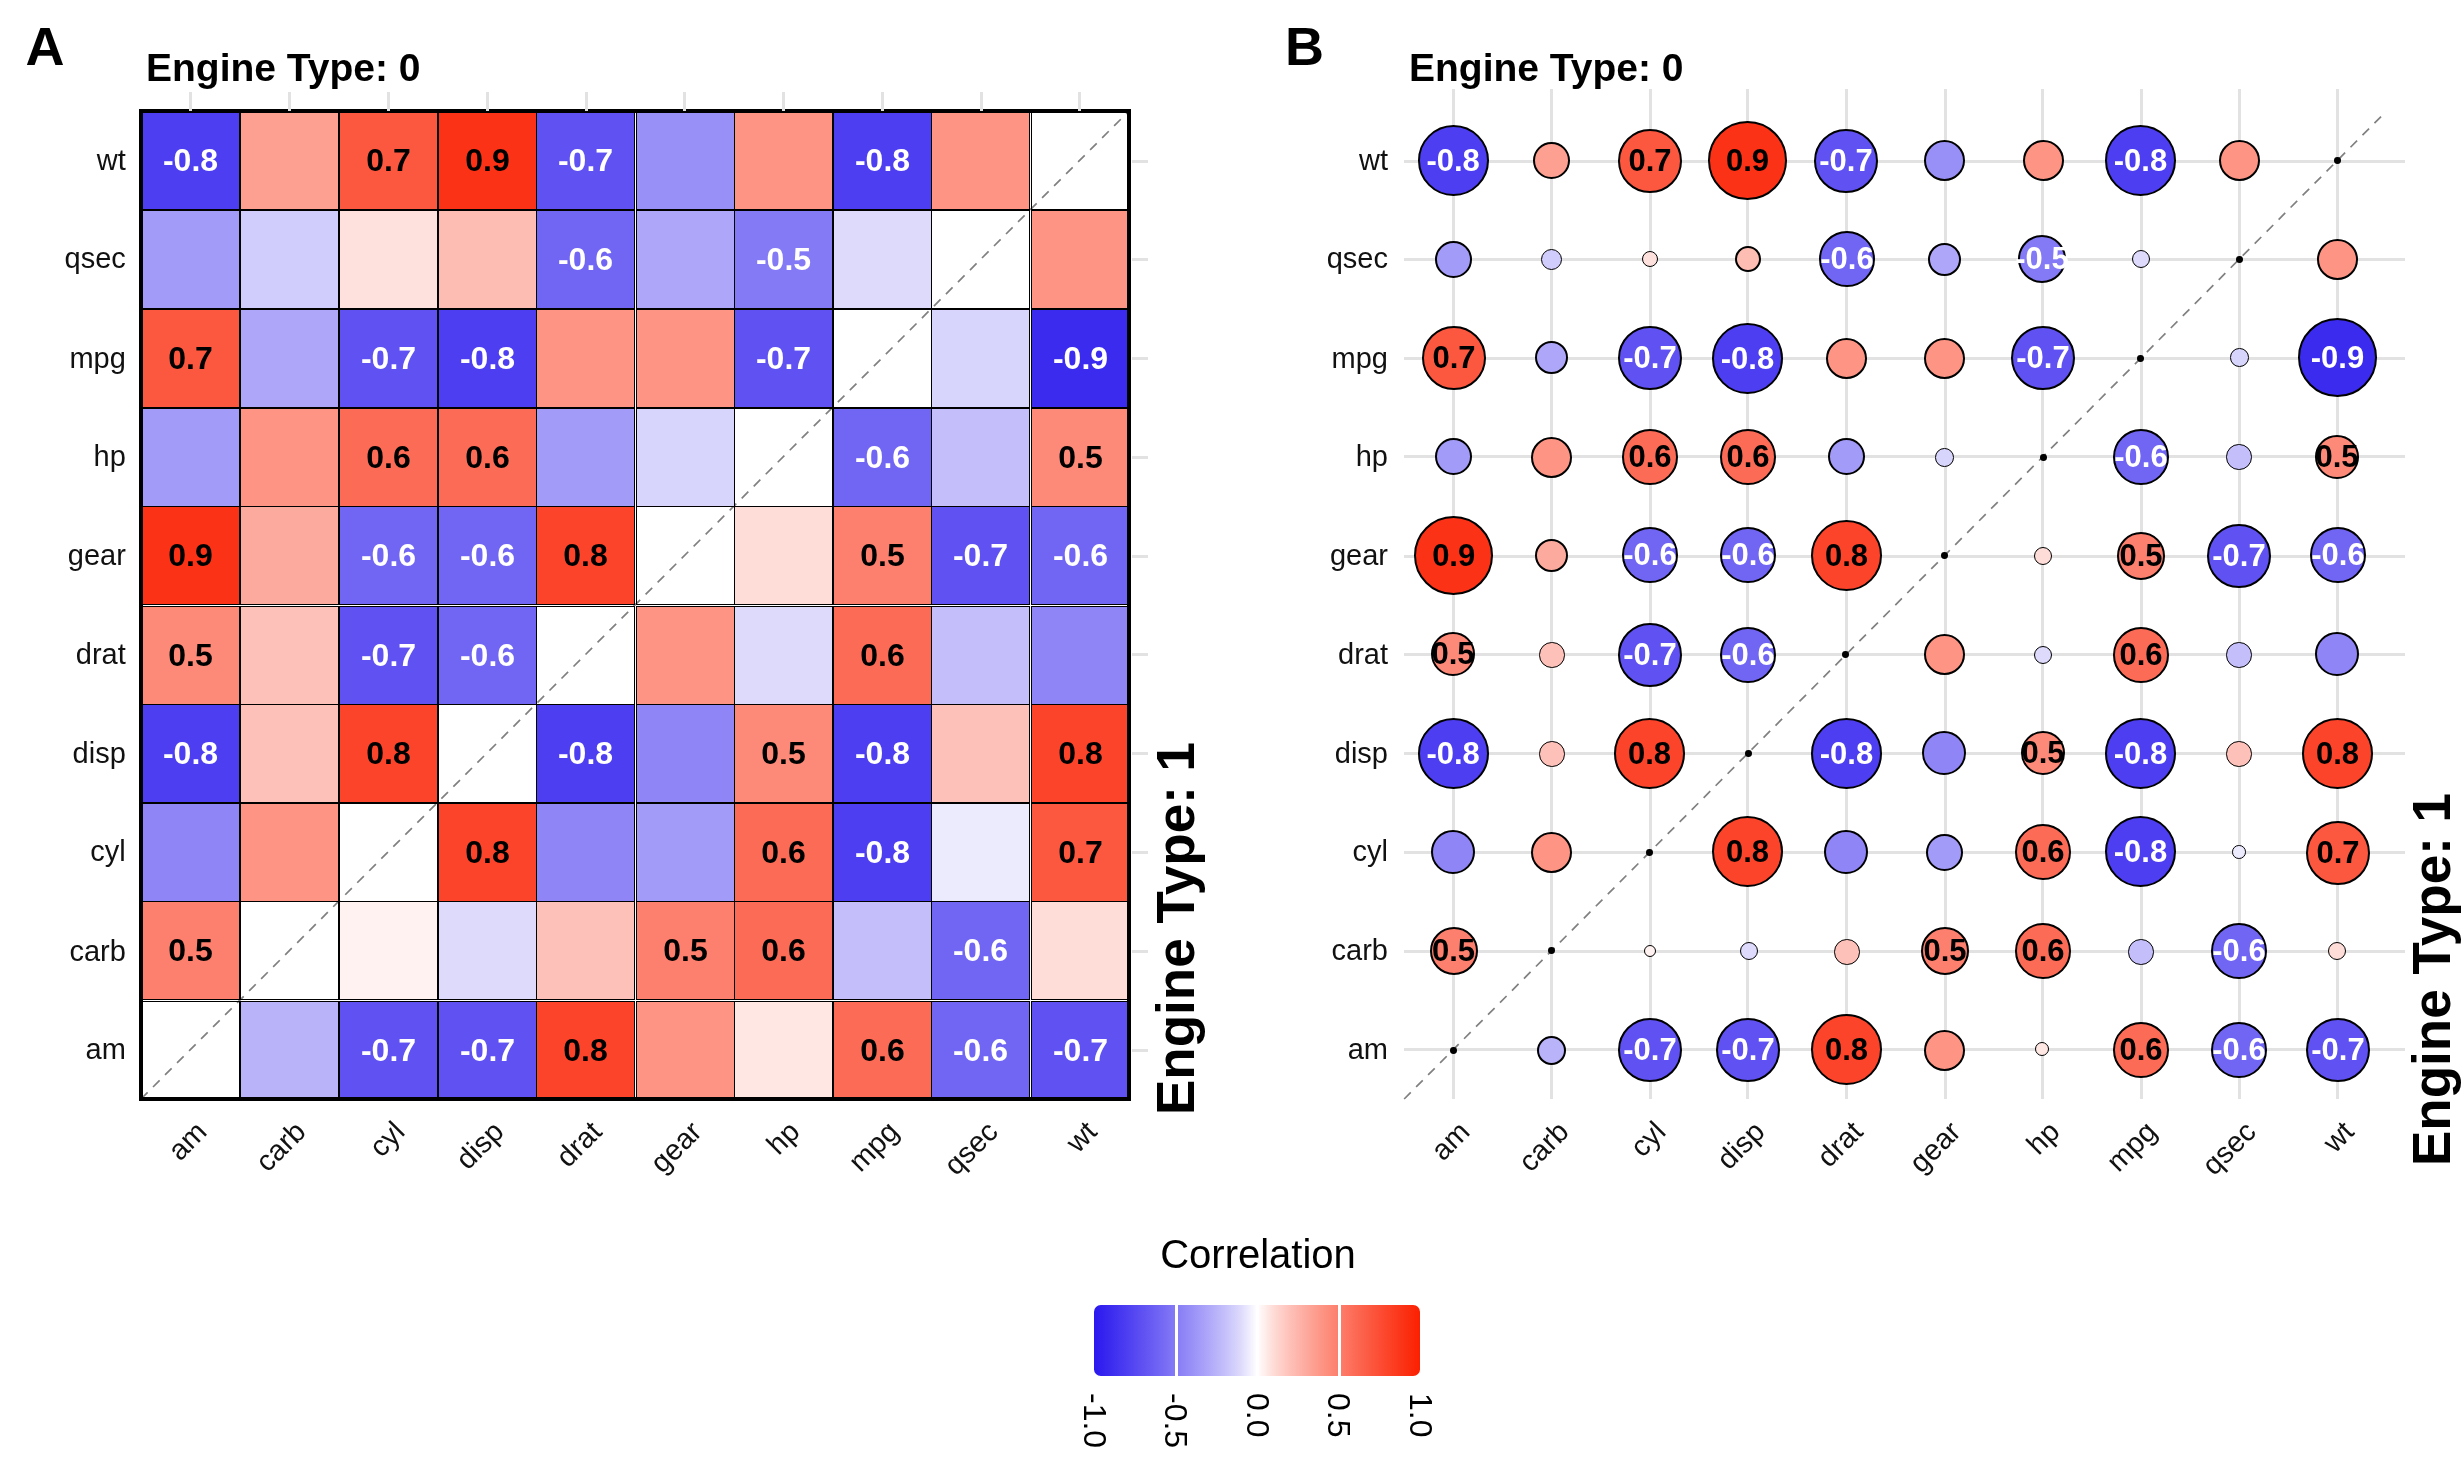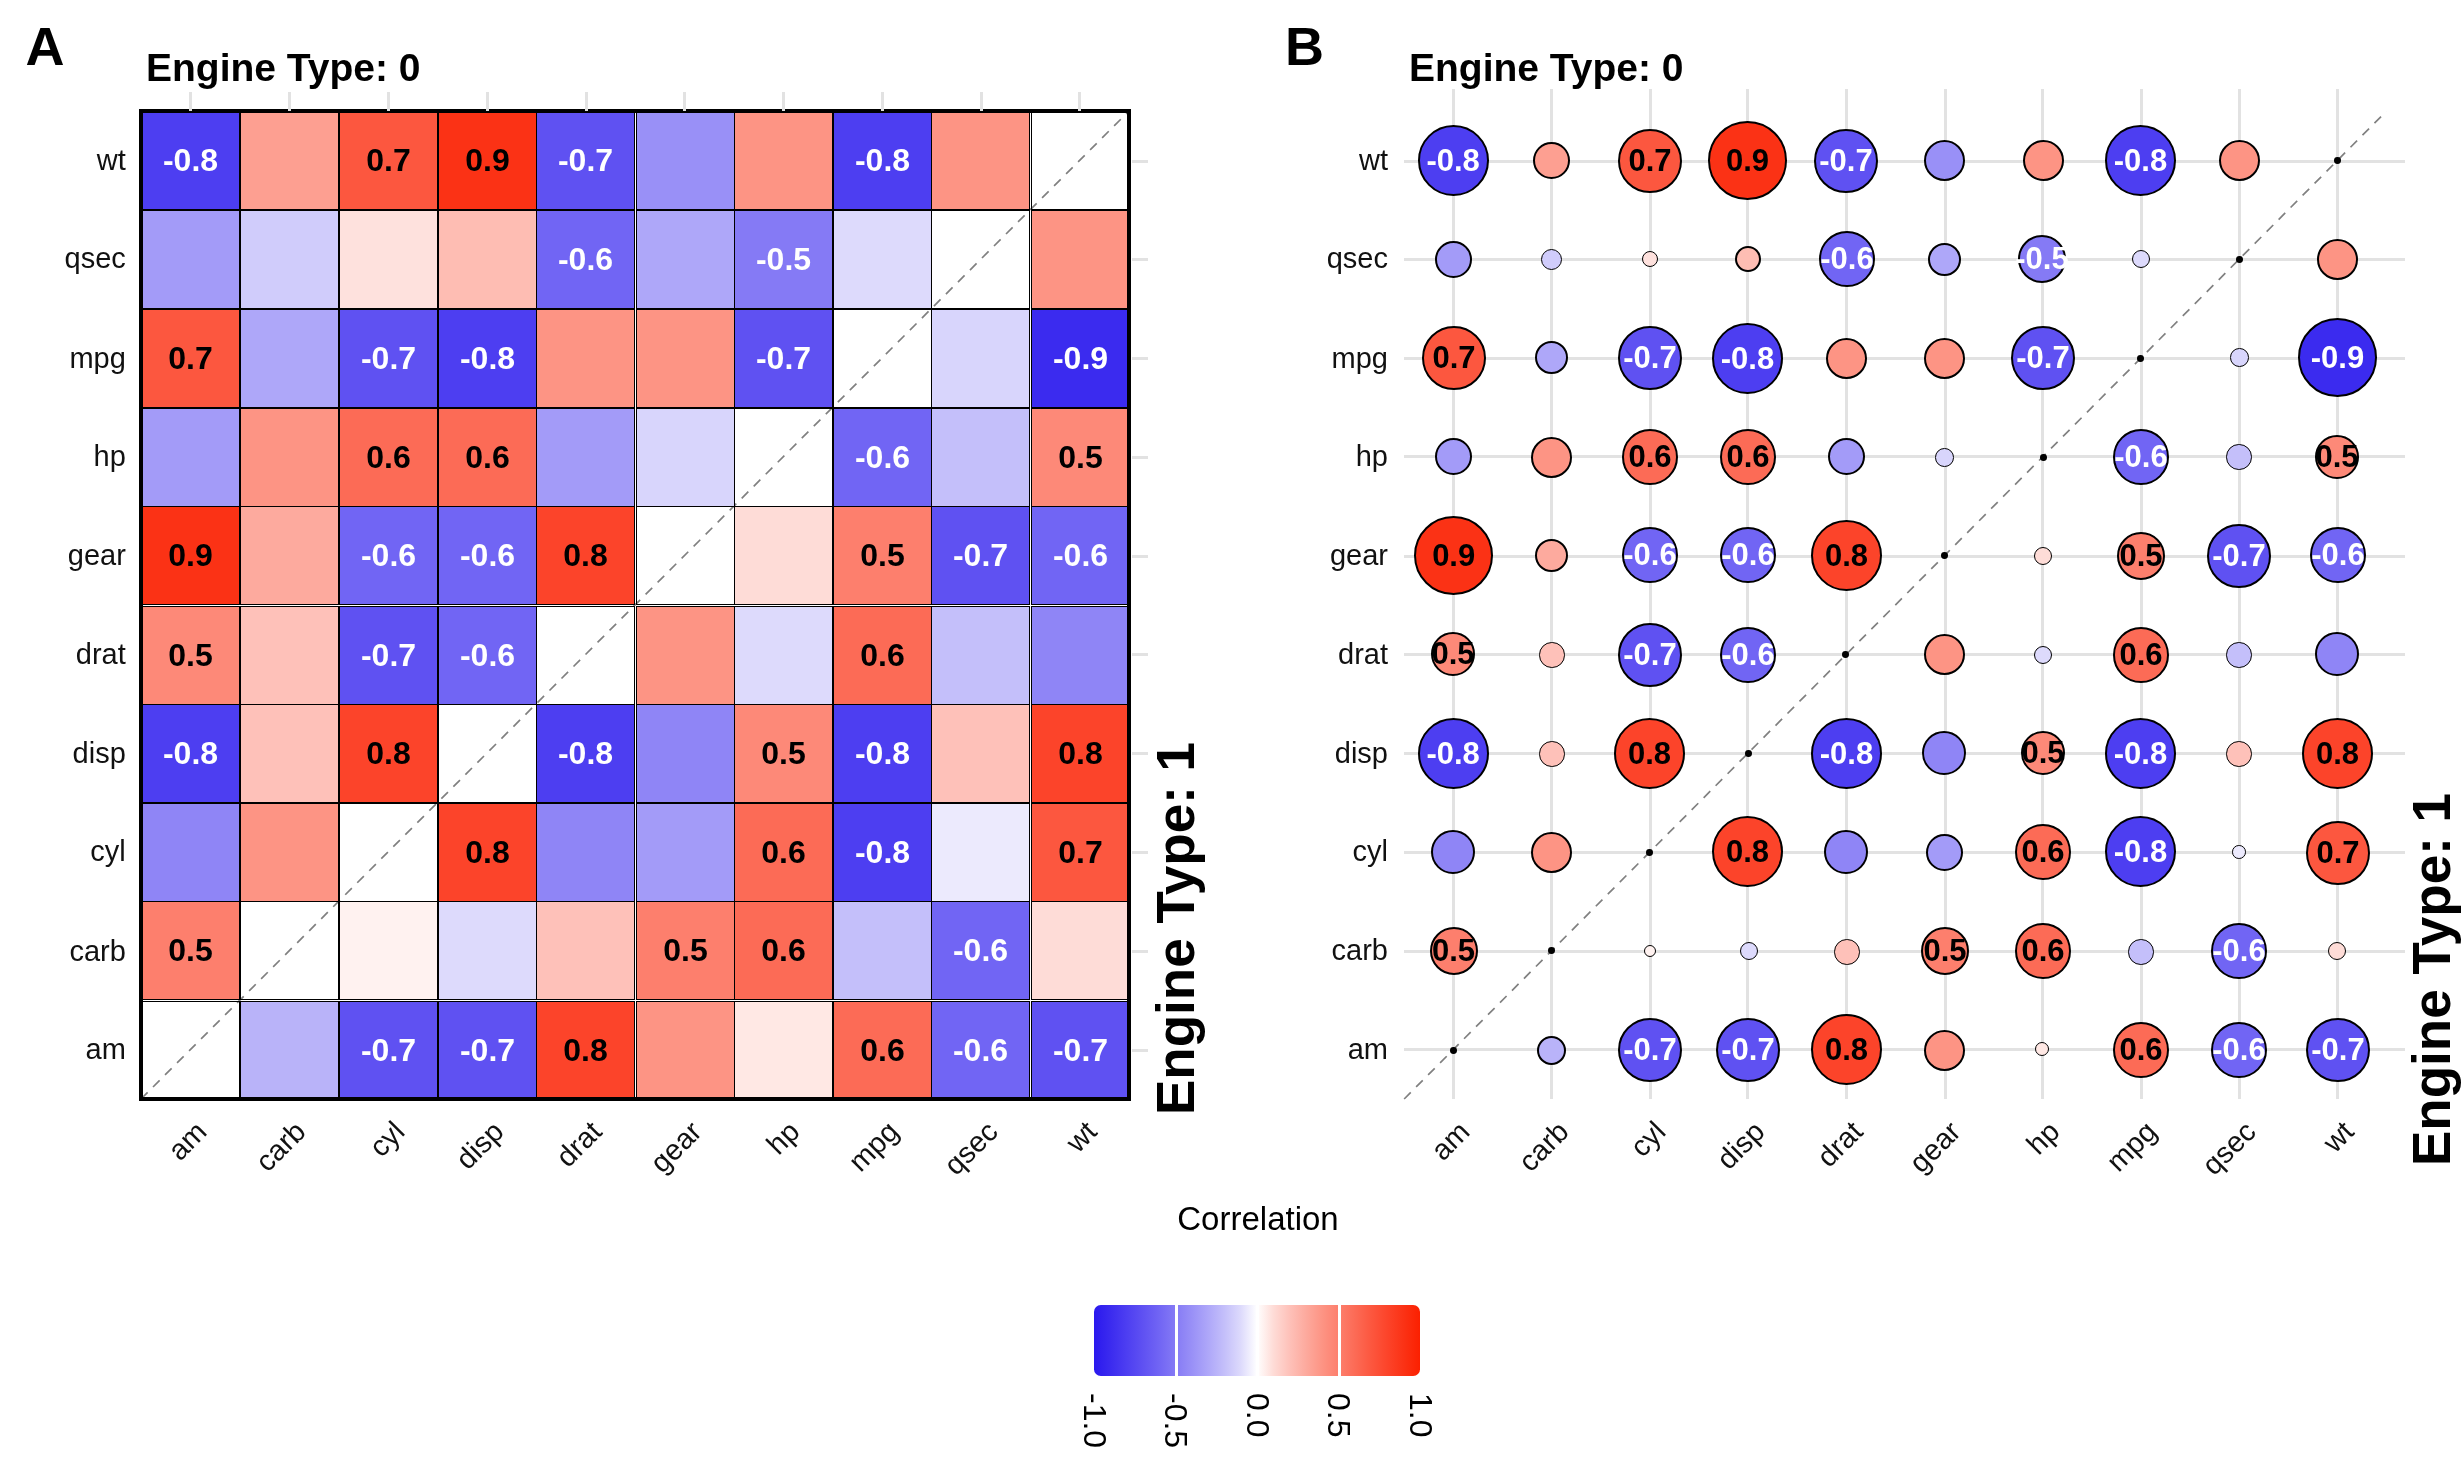--- a/index.html
+++ b/index.html
@@ -26,22 +26,22 @@
           box-sizing:border-box;border:4.2px solid #000;pointer-events:none;}
   .gridline{position:absolute;background:#e2e2e2;}
   .stub{position:absolute;background:#e2e2e2;}
   .bubble{position:absolute;box-sizing:border-box;border:2.5px solid #000;border-radius:50%;
           display:flex;align-items:center;justify-content:center;
           font-size:31px;font-weight:bold;white-space:nowrap;}
   .diag-dot{position:absolute;width:6.8px;height:6.8px;border-radius:50%;background:#000;}
   .axis-label{position:absolute;font-size:29px;line-height:1.15;color:#111;}
   .ylab{width:119px;text-align:right;}
   .xlab{width:187px;text-align:right;transform-origin:100% 0%;transform:rotate(-45deg);}
-  .legend-title{position:absolute;left:1258px;top:1202px;transform:translateX(-50%);
-                font-size:33px;line-height:1;}
+  .legend-title{position:absolute;left:1258px;top:1234px;transform:translateX(-50%);
+                font-size:40px;line-height:1;}
   #legendBar{position:absolute;left:1094px;top:1305px;width:326px;height:71px;border-radius:6.8px;}
   .legend-tickline{position:absolute;top:0;width:2.5px;height:71px;background:#ffffff;}
   .legend-ticklabel{position:absolute;font-size:32px;line-height:1;white-space:nowrap;
                     transform:rotate(90deg);transform-origin:0 0;}
   svg{position:absolute;left:0;top:0;overflow:visible;}
 </style>
 </head>
 <body>
 
 <div class="figure">

